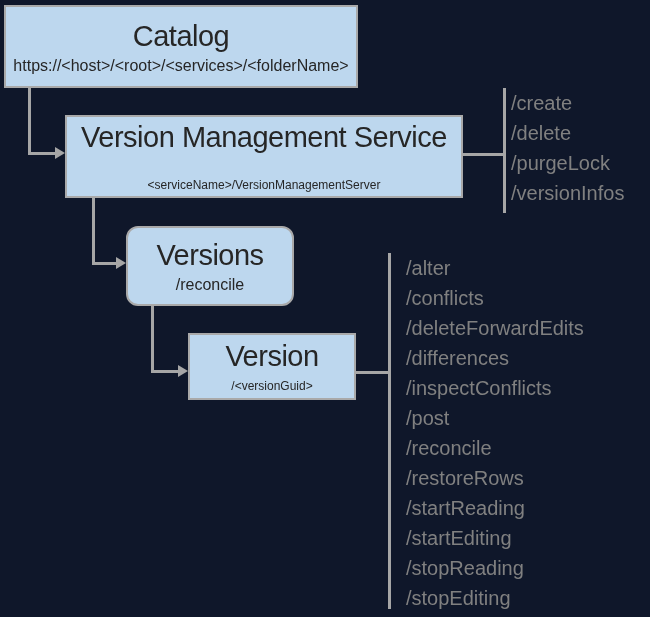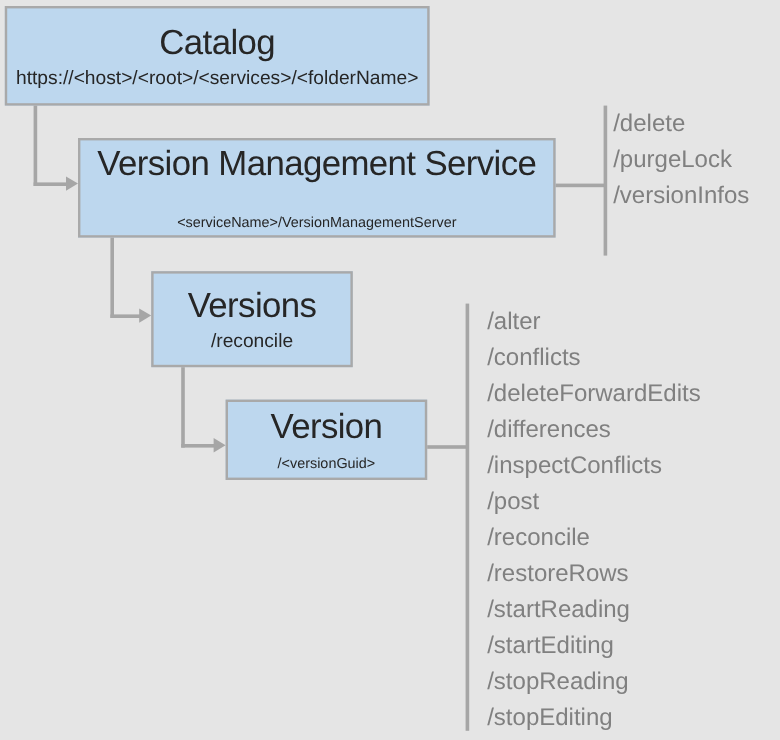--- a/index.html
+++ b/index.html
@@ -1,20 +1,20 @@
 <!DOCTYPE html>
 <html><head>
 <meta charset="utf-8">
 <style>
   html, body { margin: 0; padding: 0; background: #FFFFFF; }
   .canvas {
     position: relative;
     width: 650px;
     height: 617px;
-    background: #e5e5e5;
+    background: #0f172a;
     font-family: "Liberation Sans", sans-serif;
     overflow: hidden;
   }
   .node {
     position: absolute;
     box-sizing: border-box;
     background: #BDD7EE;
     border: 2px solid #A9A9A9;
     display: flex;
     flex-direction: column;
@@ -32,21 +32,21 @@
   }
   .node-subtitle {
     font-size: 16px;
     line-height: 20px;
     color: #262626;
     white-space: nowrap;
   }
   .node-subtitle.sub-lg { font-size: 12px; }
   #node-catalog  { left: 4px;   top: 5px;   width: 354px; height: 83px; }
   #node-vms      { left: 65px;  top: 115px; width: 398px; height: 83px; gap: 20px; }
-  #node-versions { left: 126px; top: 226px; width: 168px; height: 80px; }
+  #node-versions { left: 126px; top: 226px; width: 168px; height: 80px; border-radius: 12px; }
   #node-version  { left: 188px; top: 333px; width: 168px; height: 67px; }
 
   .line { position: absolute; background: #A6A6A6; }
   .arrow-right {
     position: absolute;
     width: 0; height: 0;
     border-top: 6px solid transparent;
     border-bottom: 6px solid transparent;
     border-left: 10px solid #A6A6A6;
   }
@@ -96,20 +96,21 @@
   <div class="line" style="left:151px; top:370px; width:28px; height:3px;"></div>
   <div class="arrow-right" style="left:178px; top:365px;"></div>
 
   <div class="line" style="left:463px; top:153px; width:41px; height:3px;"></div>
   <div class="line" style="left:503px; top:88px;  width:3px;  height:125px;"></div>
 
   <div class="line" style="left:356px; top:371px; width:33px; height:3px;"></div>
   <div class="line" style="left:388px; top:253px; width:3px;  height:356px;"></div>
 
   <div class="ops" style="left:511px; top:88px;">
+    <div class="op">/create</div>
     <div class="op">/delete</div>
     <div class="op">/purgeLock</div>
     <div class="op">/versionInfos</div>
   </div>
 
   <div class="ops" style="left:406px; top:253px;">
     <div class="op">/alter</div>
     <div class="op">/conflicts</div>
     <div class="op">/deleteForwardEdits</div>
     <div class="op">/differences</div>

